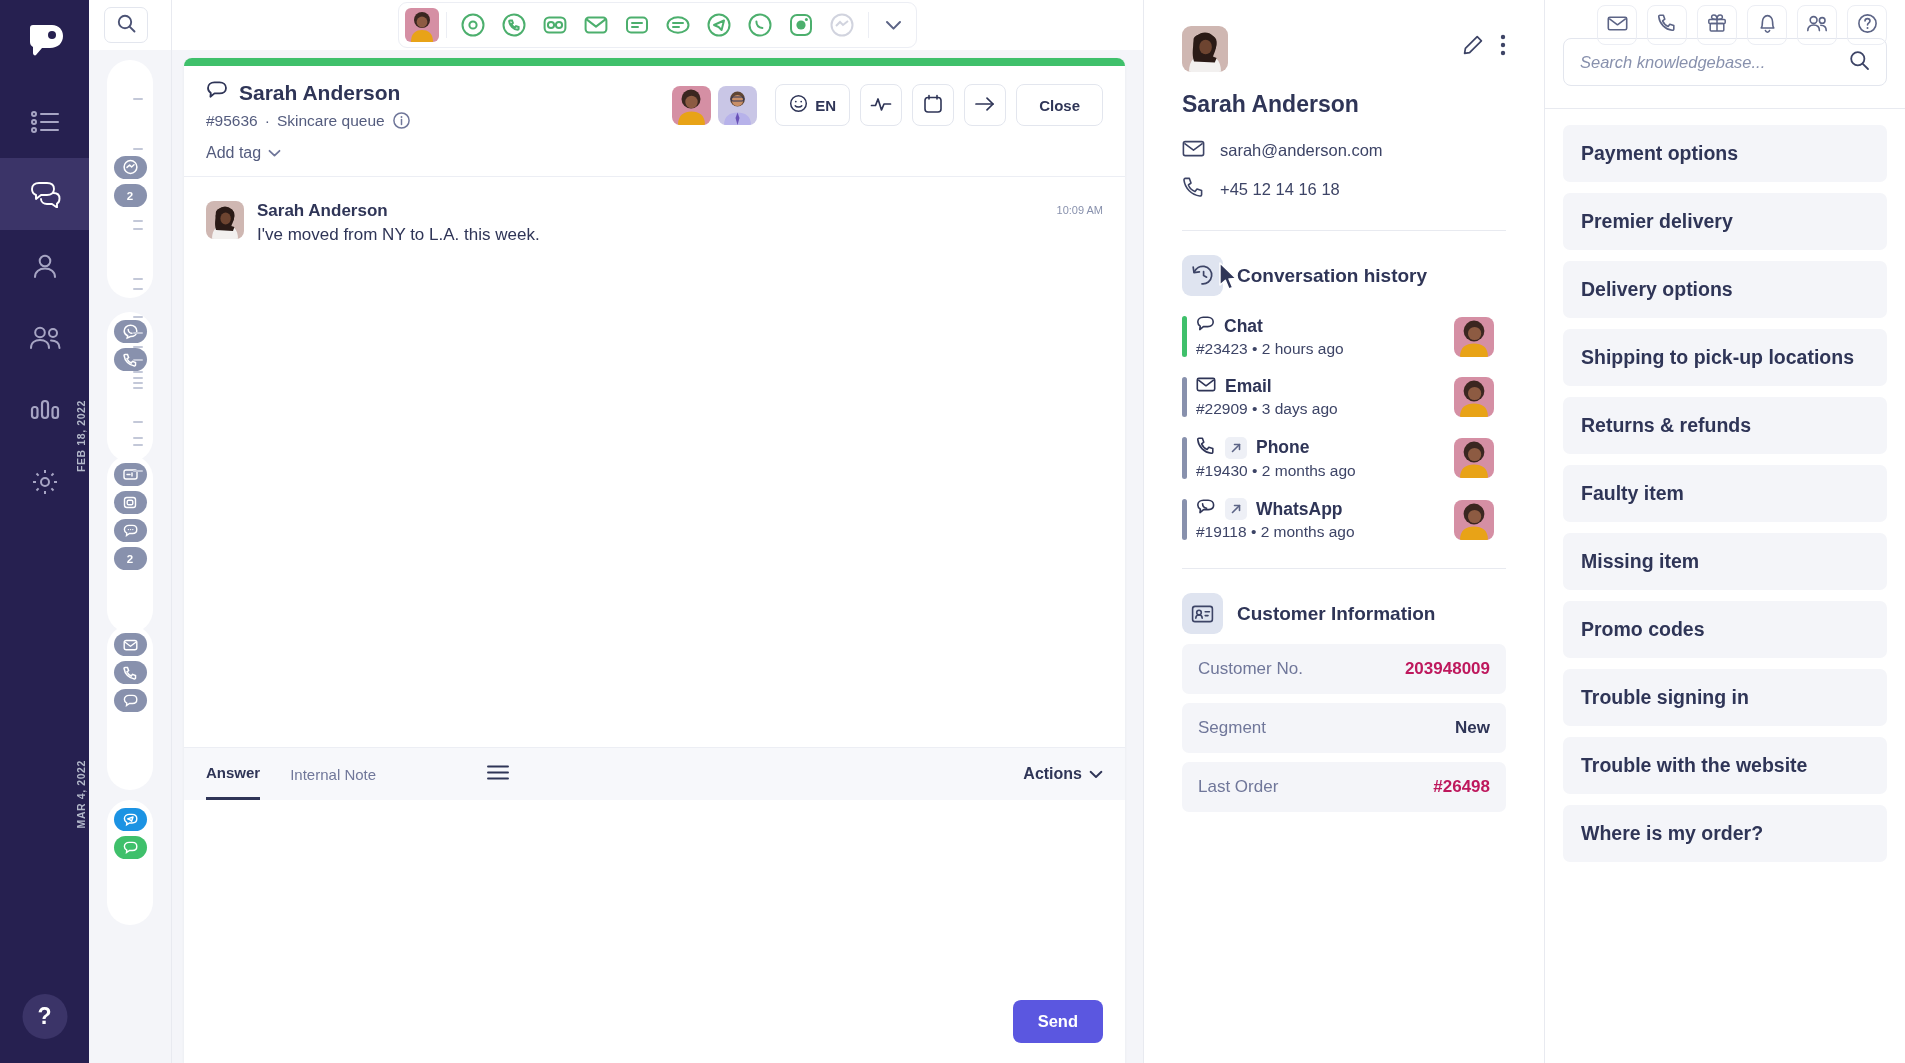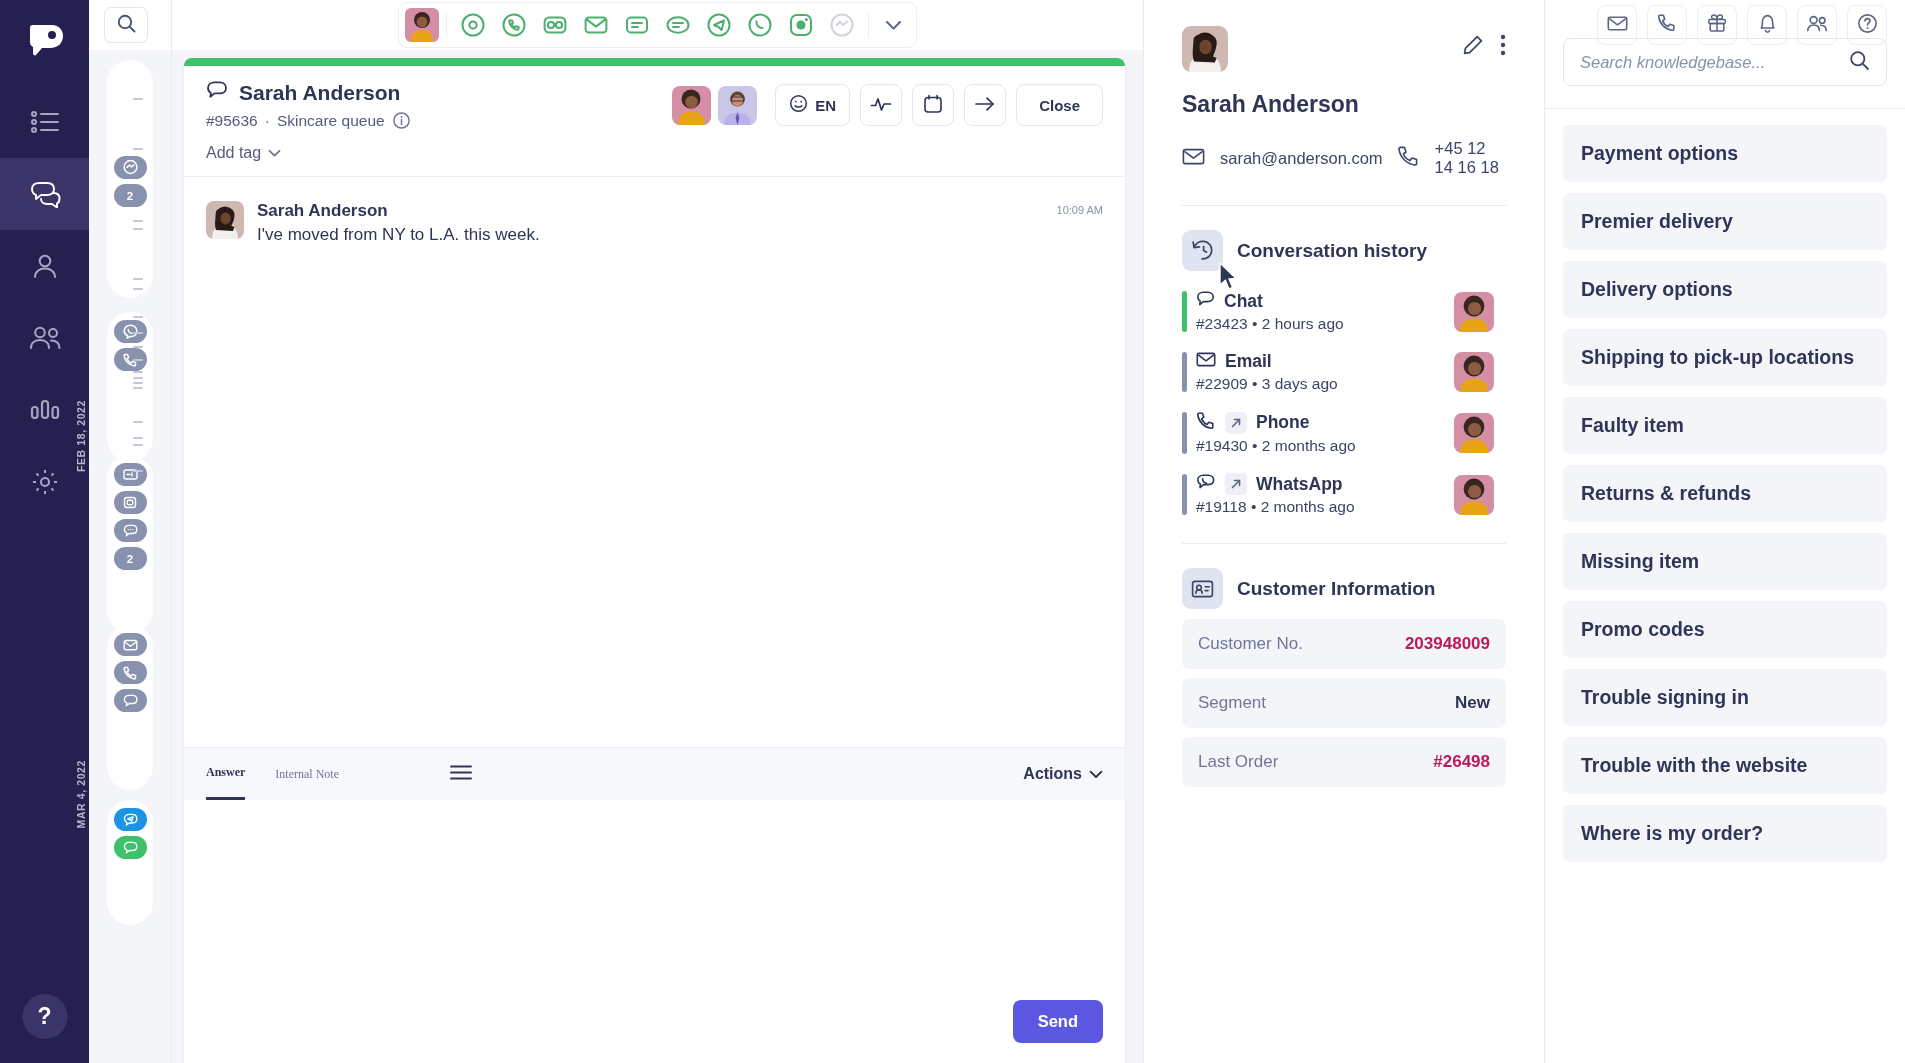--- a/index.html
+++ b/index.html
@@ -118,22 +118,22 @@
   .msg-name { font-size: 17px; font-weight: bold; color: #2f3557; }
   .msg-text { margin-top: 4px; font-size: 17px; color: #2f3557; }
   .msg-time { font-size: 11px; color: #8891ad; white-space: nowrap; padding-top: 3px;}
 
   .composer { border-top: 1px solid #eceef4; flex: 0 0 auto; }
   .composer-tabs {
     display: flex; align-items: center; padding: 0 22px;
     height: 52px; background: #f7f8fb; position: relative;
   }
   .ctab {
-    font-size: 12px; color: #7a melhor; margin-right: 30px; cursor: pointer;
-    height: 52px; display: flex; align-items: center; color: #70779a; font-family: Liberation Serif, serif;
+    font-size: 15px; color: #7a melhor; margin-right: 30px; cursor: pointer;
+    height: 52px; display: flex; align-items: center; color: #70779a;
   }
   .ctab.active { color: #2f3557; font-weight: bold; border-bottom: 3px solid #2f3557; }
   .ctab-icon { margin-left: 80px; cursor: pointer; }
   .composer-actions { margin-left: auto; display: flex; align-items: center; gap: 7px;
      font-size: 16px; font-weight: bold; color: #2f3557; cursor: pointer; }
   .composer-body { height: 200px; background: #fff; }
   .composer-foot { display: flex; justify-content: flex-end; padding: 0 22px 20px 22px; }
   .send-btn {
     background: #5b57e0; color: #fff; border: none; border-radius: 8px;
     padding: 12px 25px; font-size: 16.5px; font-weight: bold; cursor: pointer;
@@ -143,21 +143,21 @@
   
   .detail-panel {
     width: 402px; flex: 0 0 402px; background: #ffffff;
     border-left: 1px solid #e8eaf0; border-right: 1px solid #e8eaf0;
     padding: 0 38px; overflow: hidden; position: relative;
   }
   .detail-top { padding-top: 26px; display: flex; align-items: flex-start; }
   .detail-avatar { width: 46px; height: 46px; border-radius: 9px; overflow: hidden; }
   .detail-top-actions { margin-left: auto; display: flex; gap: 16px; padding-top: 8px;}
   .detail-name { margin-top: 19px; font-size: 23px; font-weight: bold; color: #2f3557; }
-  .detail-contact { margin-top: 21px; display: flex; flex-direction: row; gap: 14px; }
+  .detail-contact { margin-top: 21px; display: flex; flex-direction: column; gap: 14px; }
   .contact-row { display: flex; align-items: center; gap: 15px; font-size: 16.5px; color: #3d4466; }
   .sec-divider { margin-top: 28px; border-top: 1px solid #e8eaf0; }
   .sec-head { display: flex; align-items: center; gap: 14px; padding: 24px 0 10px 0; }
   .sec-icon {
     width: 41px; height: 41px; border-radius: 9px; background: #dfe4f0;
     display: flex; align-items: center; justify-content: center;
   }
   .sec-title { font-size: 19px; font-weight: bold; color: #2f3557; }
   .hist-item { display: flex; align-items: center; padding: 9px 12px 9px 14px; position: relative; cursor: pointer;}
   .hist-bar {
@@ -924,22 +924,22 @@
         </span>
       </div>
     </div>
     <div class="kb-divider"></div>
 
     <div>
       <div class="kb-item">Payment options</div>
       <div class="kb-item">Premier delivery</div>
       <div class="kb-item">Delivery options</div>
       <div class="kb-item">Shipping to pick-up locations</div>
+      <div class="kb-item">Returns &amp; refunds</div>
       <div class="kb-item">Faulty item</div>
-      <div class="kb-item">Returns &amp; refunds</div>
       <div class="kb-item">Missing item</div>
       <div class="kb-item">Promo codes</div>
       <div class="kb-item">Trouble signing in</div>
       <div class="kb-item">Trouble with the website</div>
       <div class="kb-item">Where is my order?</div>
     </div>
   </div>
 
   <div class="cursor-ptr">
     <svg width="20" height="30" viewBox="0 0 20 30">

